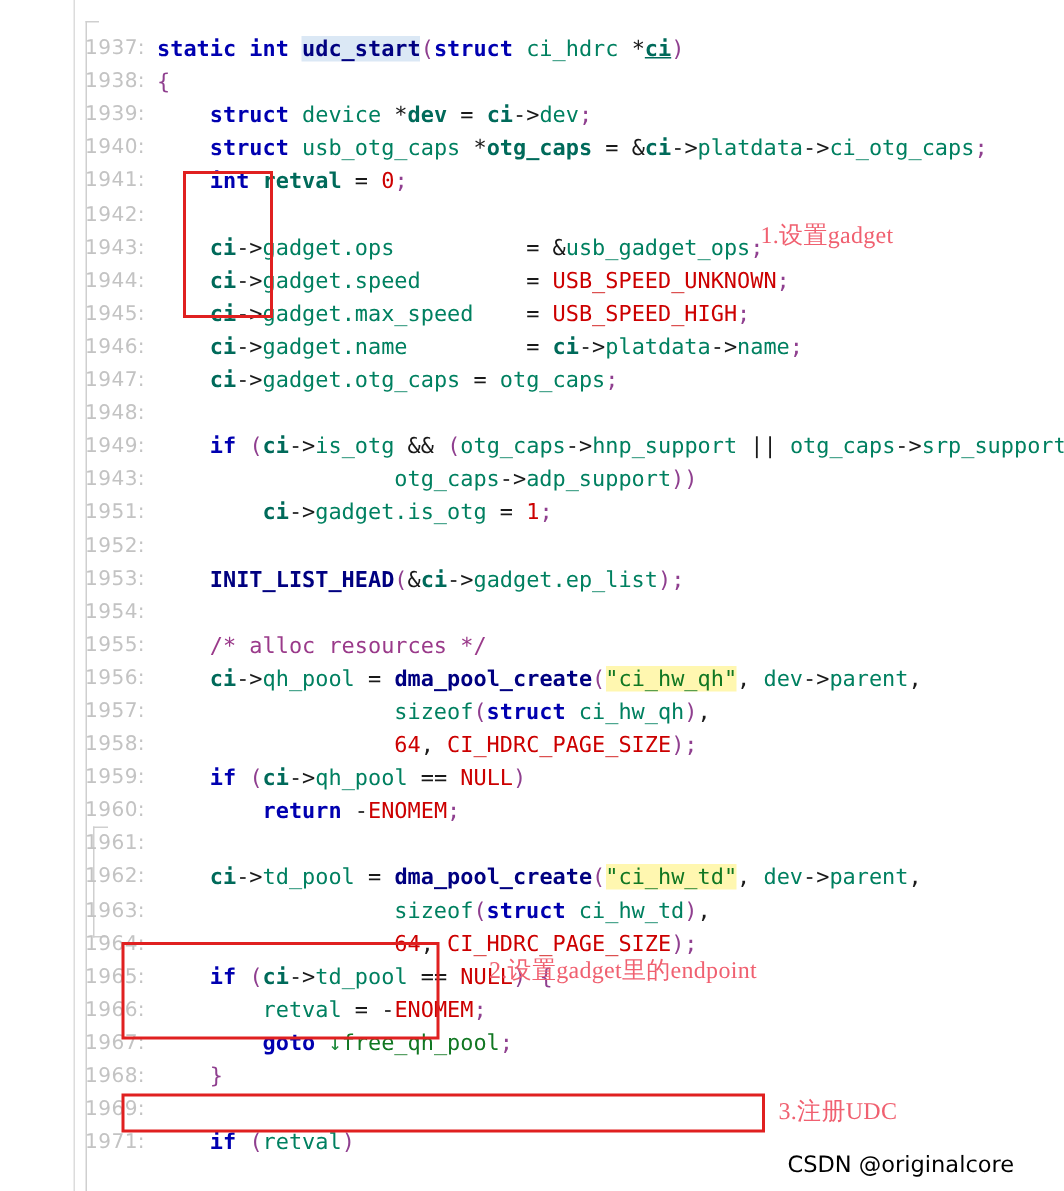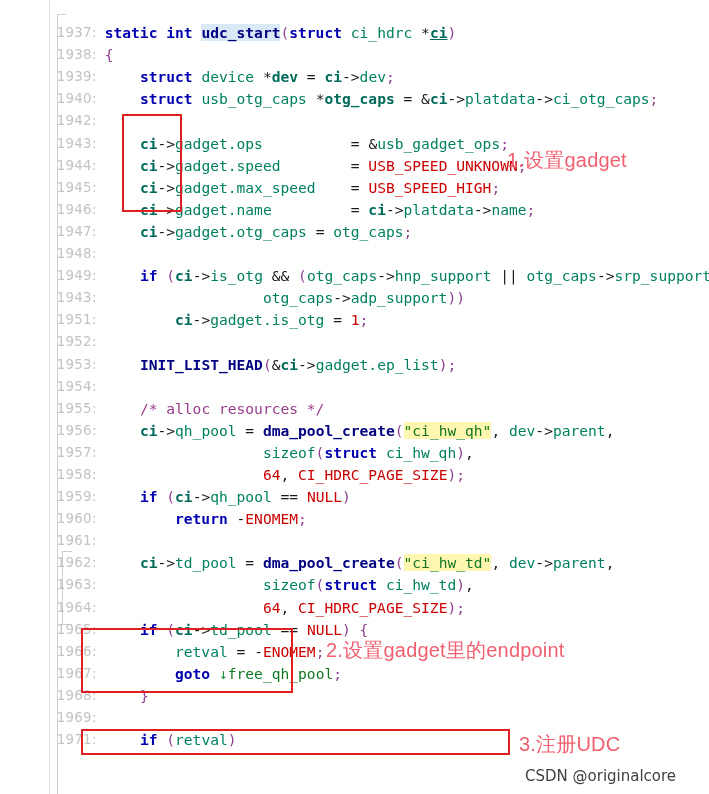--- a/index.html
+++ b/index.html
@@ -101,30 +101,30 @@
     position: absolute;
     border: 2px solid #e02020;
     box-sizing: border-box;
     pointer-events: none;
   }
 
   
   .annot {
     position: absolute;
     color: #f06070;
-    font-size: 20px;
-    font-family: Liberation Sans, sans-serif;
+    font-size: 16px;
+    font-family: Liberation Serif, serif;
     white-space: nowrap;
     letter-spacing: 0.2px;
   }
 
   
   .watermark {
     position: absolute;
-    color: #404040;
+    color: #000000;
     font-size: 15px;
     font-family: "DejaVu Sans", "Liberation Sans", sans-serif;
     white-space: nowrap;
   }
 </style>
 </head>
 <body>
 
 <div id="viewer">
 
@@ -144,20 +144,23 @@
     </div>
 
     <div class="line">
       <span class="gutter">1939</span><span class="codetext">    <span class="kw">struct</span> <span class="id">device</span> <span class="op">*</span><span class="var">dev</span> <span class="op">=</span> <span class="var">ci</span><span class="op">-&gt;</span><span class="id">dev</span><span class="punc">;</span></span>
     </div>
 
     <div class="line">
       <span class="gutter">1940</span><span class="codetext">    <span class="kw">struct</span> <span class="id">usb_otg_caps</span> <span class="op">*</span><span class="var">otg_caps</span> <span class="op">=</span> <span class="op">&amp;</span><span class="var">ci</span><span class="op">-&gt;</span><span class="id">platdata</span><span class="op">-&gt;</span><span class="id">ci_otg_caps</span><span class="punc">;</span></span>
     </div>
 
+    <div class="line">
+      <span class="gutter">1941</span><span class="codetext">    <span class="kw">int</span> <span class="var">retval</span> <span class="op">=</span> <span class="num">0</span><span class="punc">;</span></span>
+    </div>
 
     <div class="line">
       <span class="gutter">1942</span><span class="codetext"></span>
     </div>
 
     <div class="line">
       <span class="gutter">1943</span><span class="codetext">    <span class="var">ci</span><span class="op">-&gt;</span><span class="id">gadget</span><span class="id">.ops</span>          <span class="op">=</span> <span class="op">&amp;</span><span class="id">usb_gadget_ops</span><span class="punc">;</span></span>
     </div>
 
     <div class="line">

